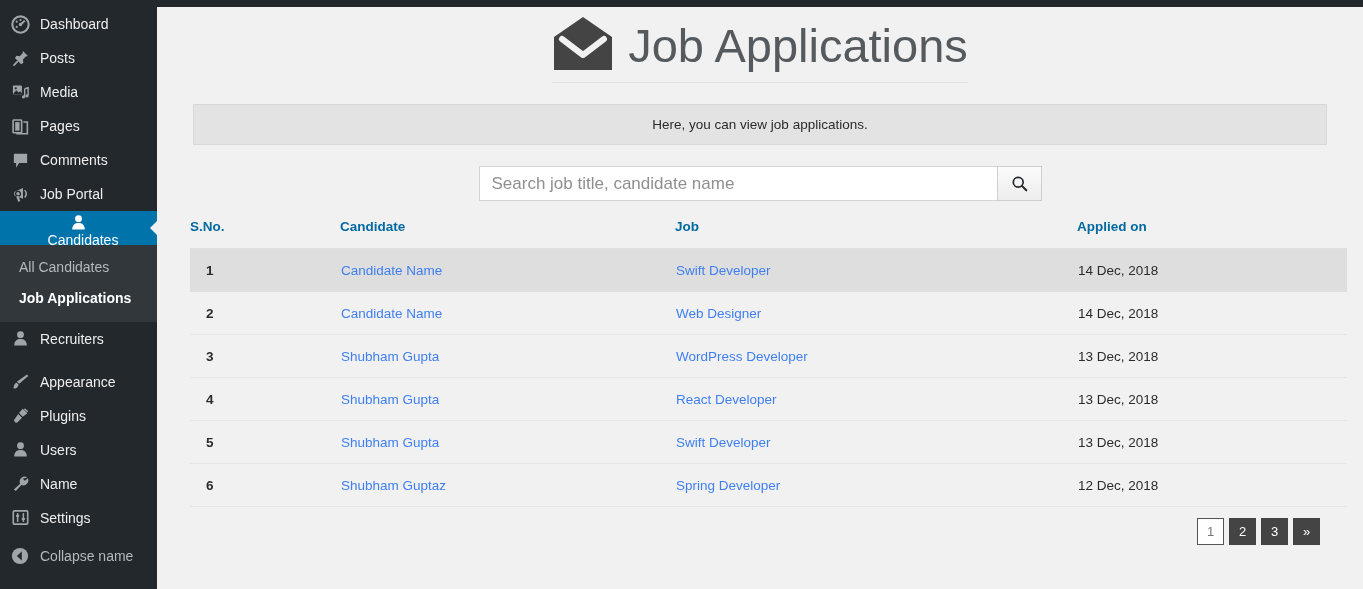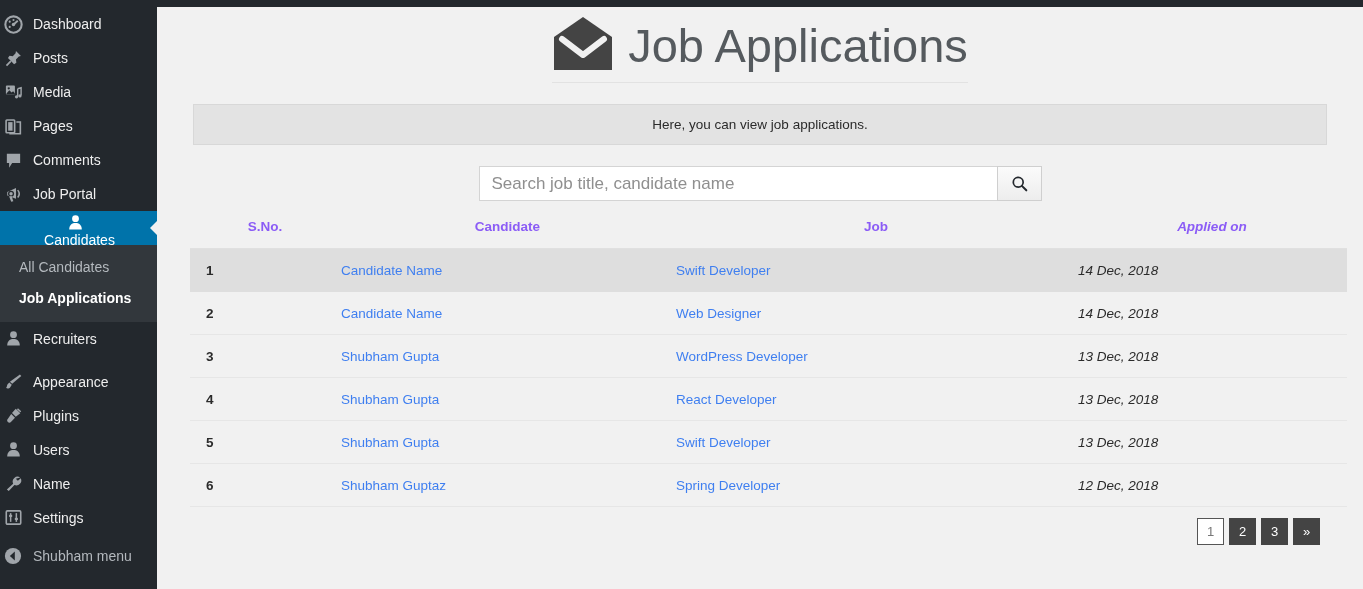--- a/index.html
+++ b/index.html
@@ -21,21 +21,21 @@
   
   .sidebar {
     position: absolute; top: 0; left: 0; width: 157px; height: 589px;
     background: #23282d;
     font-size: 14px;
   }
   .menu-item {
     position: relative;
     display: flex; align-items: center;
     height: 34px;
-    padding-left: 2px;
+    padding-left: 9px;
     color: #eee;
     cursor: pointer;
     line-height: 1;
   }
   .menu-item .ico {
     width: 22px; height: 20px;
     display: inline-flex; align-items: center; justify-content: center;
     margin-right: 9px;
     flex: 0 0 22px;
   }
@@ -127,39 +127,39 @@
     background: linear-gradient(#fbfbfb, #ededed);
     display: flex; align-items: center; justify-content: center;
     cursor: pointer;
   }
   .search-btn svg { display: block; }
 
   
   .table-wrap { margin: 18px 16px 0 33px; }
   table.apps { width: 1157px; border-collapse: collapse; table-layout: fixed; }
   table.apps th {
-    text-align: center;
+    text-align: left;
     font-size: 13.5px;
     font-weight: bold;
-    color: #8b5cf6;
+    color: #0369a1;
     padding: 0 0 14px 0;
     border-bottom: 1px solid #e0e0e0;
   }
   table.apps td {
     font-size: 13.5px;
     color: #2b2b2b;
     height: 43px;
     border-bottom: 1px solid #e6e6e6;
     vertical-align: middle;
   }
   table.apps tr.row-hl td { background: #dedede; border-bottom: 1px solid #dedede; }
   .col-sno { width: 150px; padding-left: 16px; }
   .col-cand { width: 335px; }
   .col-job  { width: 402px; }
-  .col-date { width: 270px; font-style: italic; }
+  .col-date { width: 270px; }
   td.col-sno { font-weight: bold; }
   a.lnk { color: #3f7ff0; text-decoration: none; cursor: pointer; }
 
   
   .pagination {
     display: flex; justify-content: flex-end;
     margin: 11px 27px 0 0;
   }
   .page-btn {
     width: 27px; height: 27px;
@@ -328,21 +328,21 @@
           <span class="lbl">Settings</span>
         </div>
       </div>
     <div class="menu-item collapse-item">
       <span class="ico">
         <svg width="18" height="18" viewBox="0 0 20 20">
             <circle cx="10" cy="10" r="9"></circle>
             <path d="M12 5 L6.5 10 L12 15 Z" fill="#23282d"></path>
           </svg>
       </span>
-      <span class="lbl">Shubham menu</span>
+      <span class="lbl">Collapse name</span>
     </div>
   </nav>
 
   <main class="content">
 
     <div class="page-head">
       <div class="title-wrap">
         <span class="env-icon">
           <svg width="62" height="57" viewBox="0 0 62 57">
             <path d="M31 2 L60 22 L60 55 L2 55 L2 22 Z" fill="#444444"></path>

